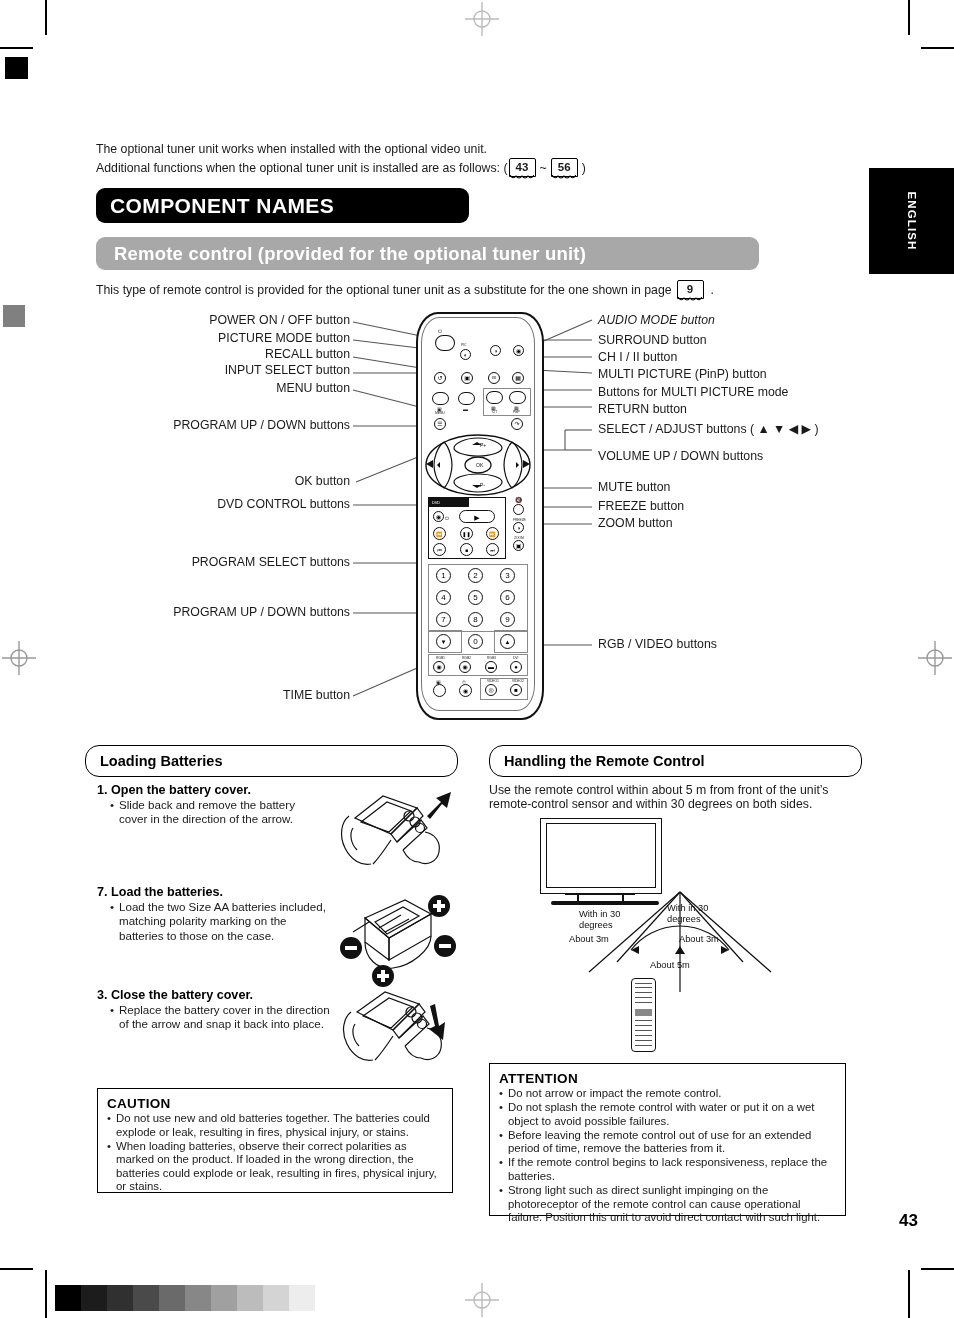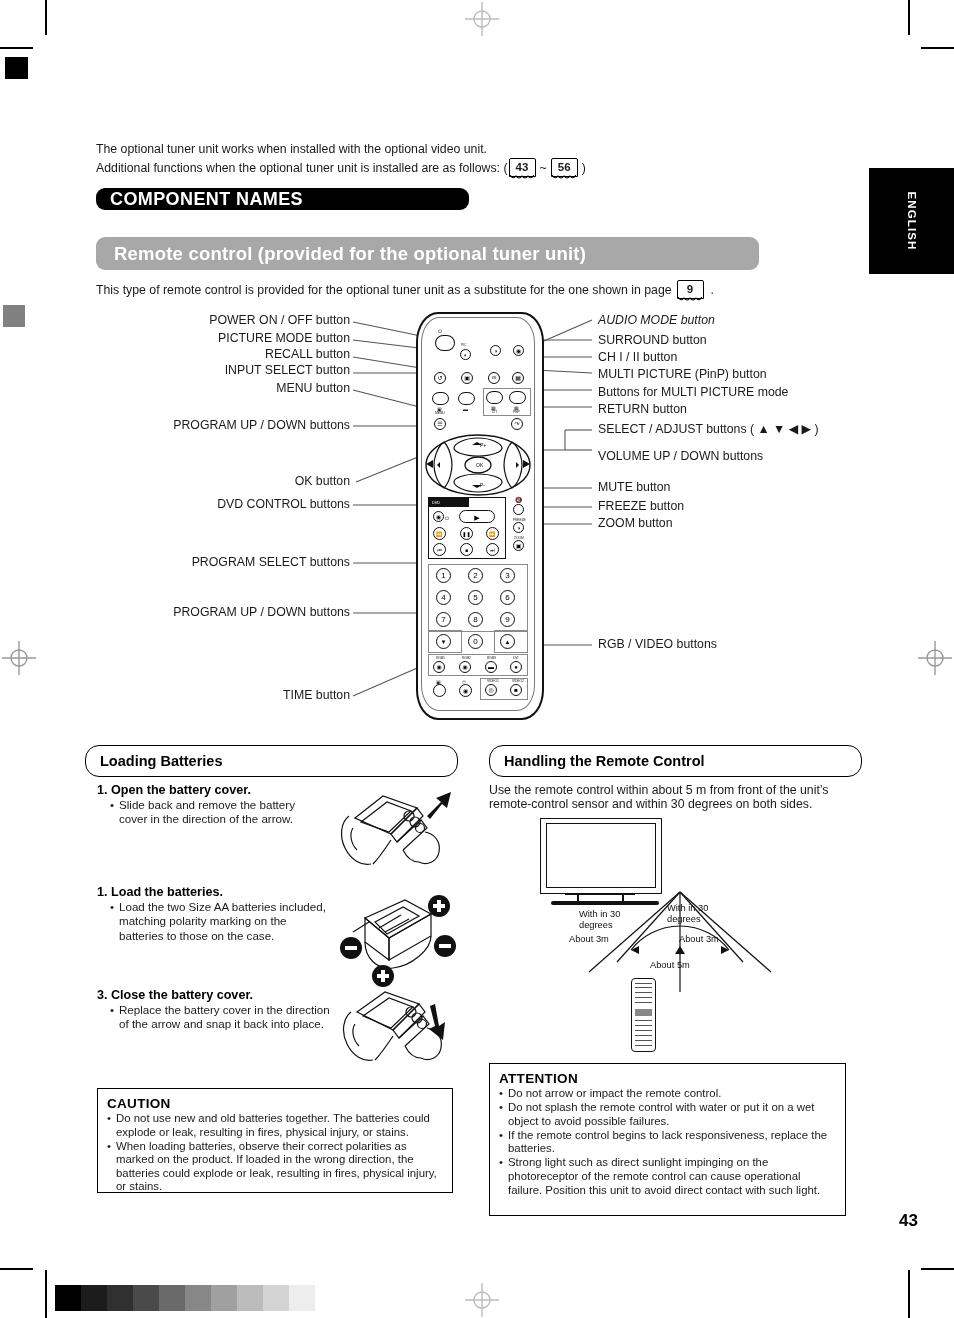--- a/index.html
+++ b/index.html
@@ -154,21 +154,21 @@
       <svg class="wav" viewBox="0 0 24 6" preserveAspectRatio="none">
         <path d="M0 0 Q3 5 6 1 Q9 5 12 1 Q15 5 18 1 Q21 5 24 0" fill="none" stroke="#000" stroke-width="1.1"></path>
       </svg></span><span style="margin:0 3px;">~</span><span class="pgref">
       <span class="bk"></span>
       <span class="num">56</span>
       <svg class="wav" viewBox="0 0 24 6" preserveAspectRatio="none">
         <path d="M0 0 Q3 5 6 1 Q9 5 12 1 Q15 5 18 1 Q21 5 24 0" fill="none" stroke="#000" stroke-width="1.1"></path>
       </svg></span><span style="margin-left:3px;">)</span>
   </div>
 
-  <div class="bar-black" style="position:absolute;left:96px;top:188px;width:359px;height:22px;font-size:18px;letter-spacing:.4px;">
+  <div class="bar-black" style="position:absolute;left:96px;top:188px;width:359px;height:35px;font-size:21px;letter-spacing:.4px;">
     <span>COMPONENT NAMES</span>
   </div>
 
   <div class="bar-gray" style="position:absolute;left:96px;top:237px;width:645px;height:33px;font-size:18.5px;">
     <span>Remote control (provided for the optional tuner unit)</span>
   </div>
 
   <div class="body-text" style="position:absolute;left:96px;top:280px;width:700px;">
     <span>This type of remote control is provided for the optional tuner unit as a substitute for the one shown in page</span><span class="pgref" style="margin-left:5px;">
       <span class="bk"></span>
@@ -489,21 +489,21 @@
       <path d="M14 38 C6 44 4 58 10 70 C16 82 26 88 36 86"></path>
       <path d="M18 50 C14 56 16 66 22 72"></path>
       <path d="M90 54 C100 56 106 64 104 74 C102 84 92 88 84 84"></path>
       <path d="M68 72 C72 80 78 84 84 84"></path>
       <path d="M56 62 C48 74 42 82 38 86"></path>
     </g>
     <path d="M92 38 L106 24 L101 20 L116 14 L112 30 L107 26 L95 41 Z" fill="#111"></path>
   </svg>
 
   <div class="step-h" style="position:absolute;left:97px;top:885px;">
-    <span>1. Load the batteries.</span></div>
+    <span>7. Load the batteries.</span></div>
   <div class="step-b" style="position:absolute;left:110px;top:900px;width:215px;">
     <span>Load the two Size AA batteries included, matching polarity marking on the batteries to those on the case.</span></div>
 
   <svg style="position:absolute;left:335px;top:888px;width:125px;height:100px;">
     <g fill="none" stroke="#111" stroke-width="1.2">
       <path d="M30 30 L70 12 L96 26 L54 50 Z"></path>
       <path d="M30 30 L54 50 L54 72 L30 54 Z"></path>
       <path d="M54 50 L96 26 L96 48 L54 72 Z"></path>
       <path d="M40 34 L68 19 L84 28 L52 46 Z"></path>
       <path d="M44 40 L66 27"></path>
@@ -614,20 +614,21 @@
     <i style="left:3px;top:56px;width:17px;height:1.4px;"></i>
     <i style="left:3px;top:61px;width:17px;height:1.4px;"></i>
     <i style="left:3px;top:66px;width:17px;height:1.4px;"></i>
   </div>
 
   <div class="box" style="position:absolute;left:489px;top:1063px;width:357px;height:153px;padding:7px 9px 0 9px;">
     <h4>ATTENTION</h4>
     <ul>
       <li>Do not arrow or impact the remote control.</li>
       <li>Do not splash the remote control with water or put it on a wet object to avoid possible failures.</li>
+      <li>Before leaving the remote control out of use for an extended period of time, remove the batteries from it.</li>
       <li>If the remote control begins to lack responsiveness, replace the batteries.</li>
       <li>Strong light such as direct sunlight impinging on the photoreceptor of the remote control can cause operational failure. Position this unit to avoid direct contact with such light.</li>
     </ul>
   </div>
 
   <div id="pgno">43</div>
 
   <div id="gstrip">
       <div style="background: rgb(0, 0, 0);"></div>
       <div style="background: rgb(28, 28, 28);"></div>

